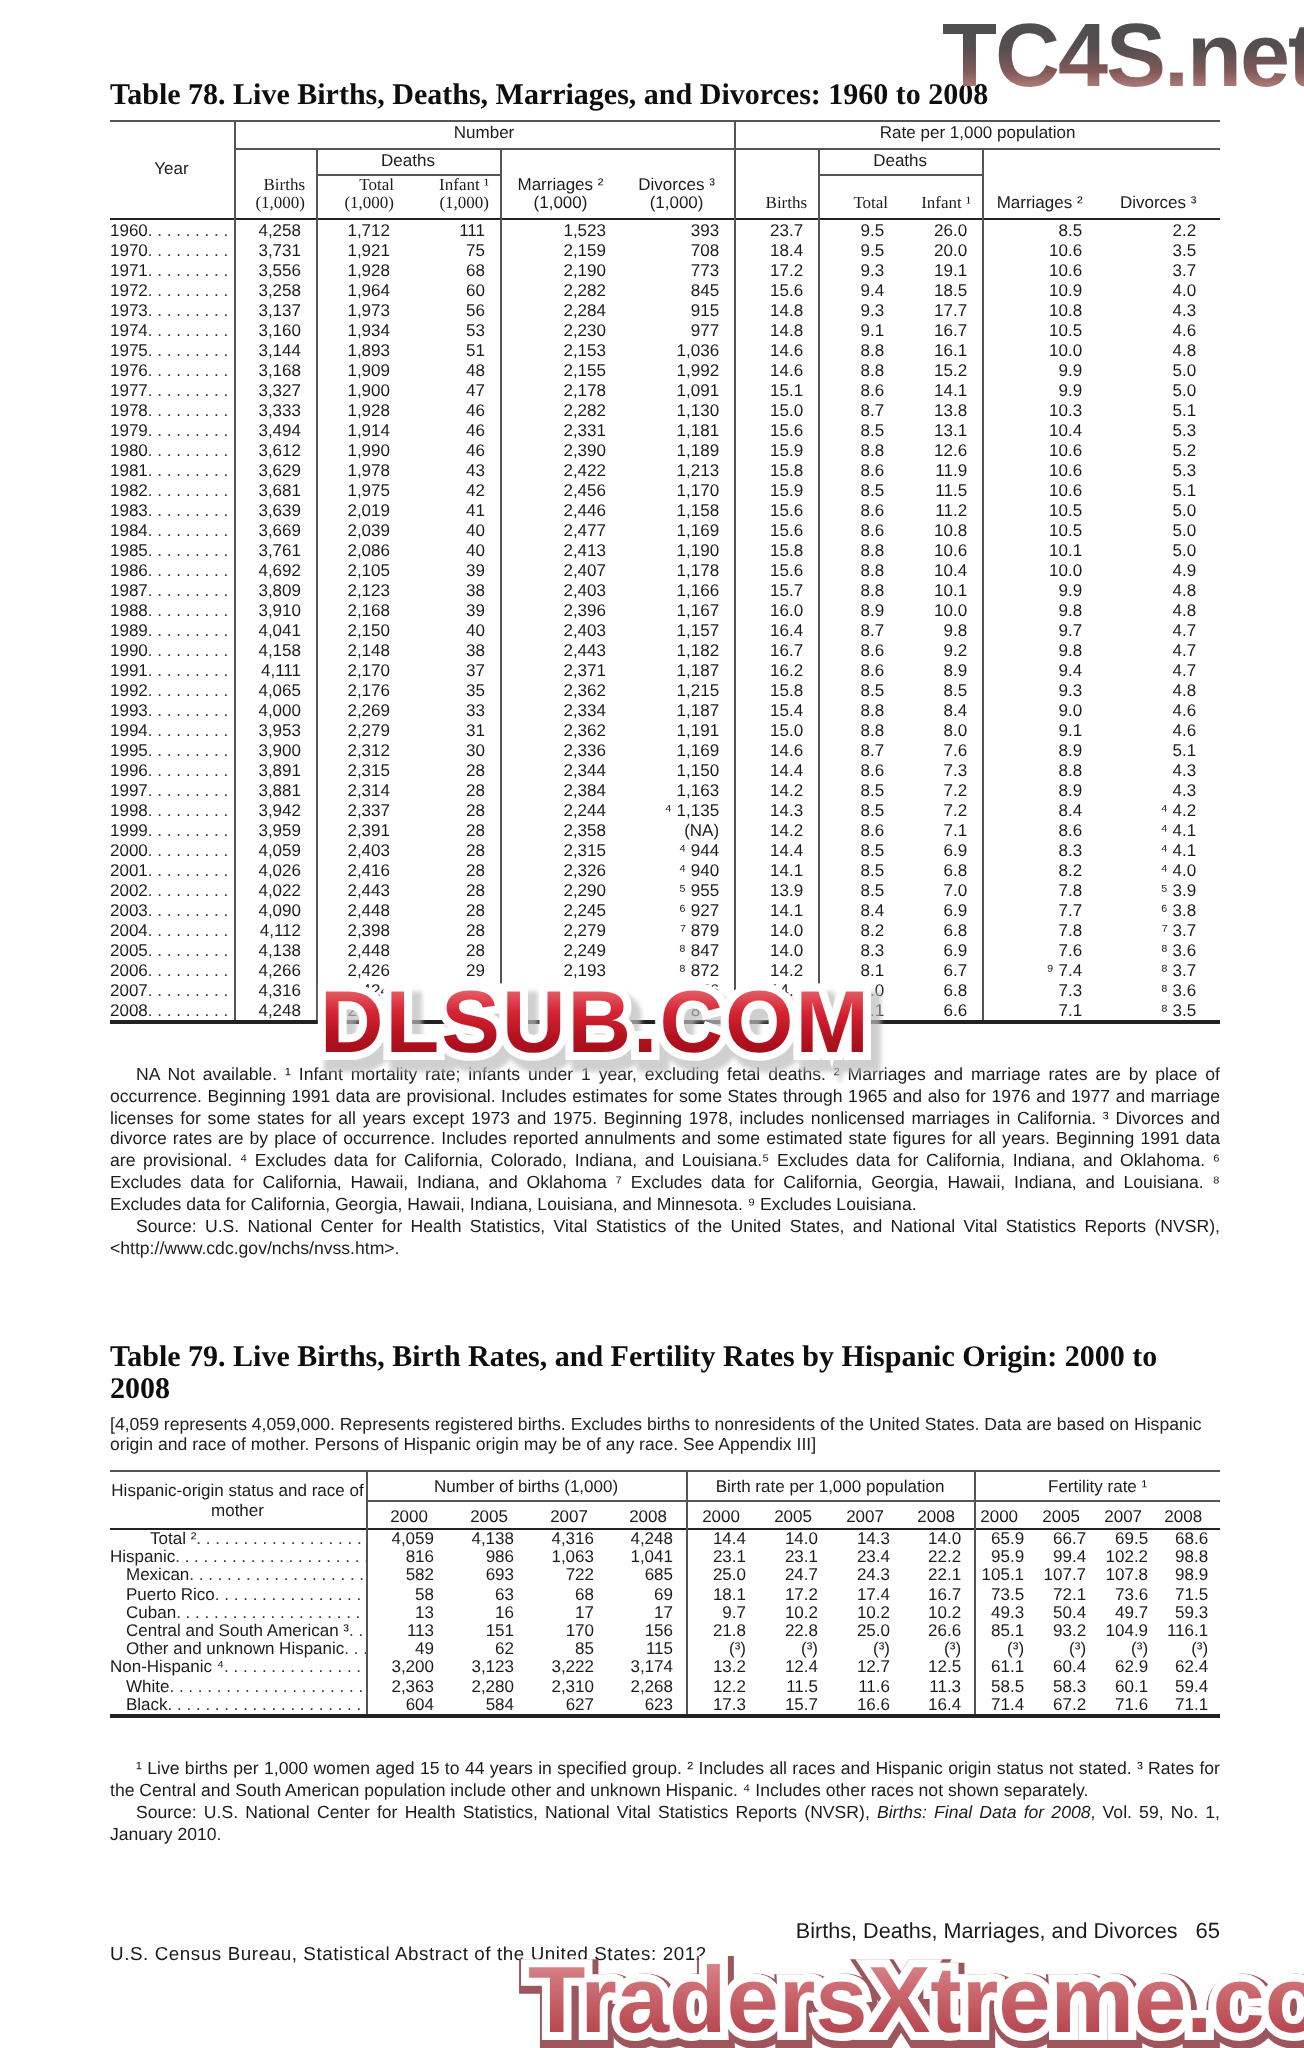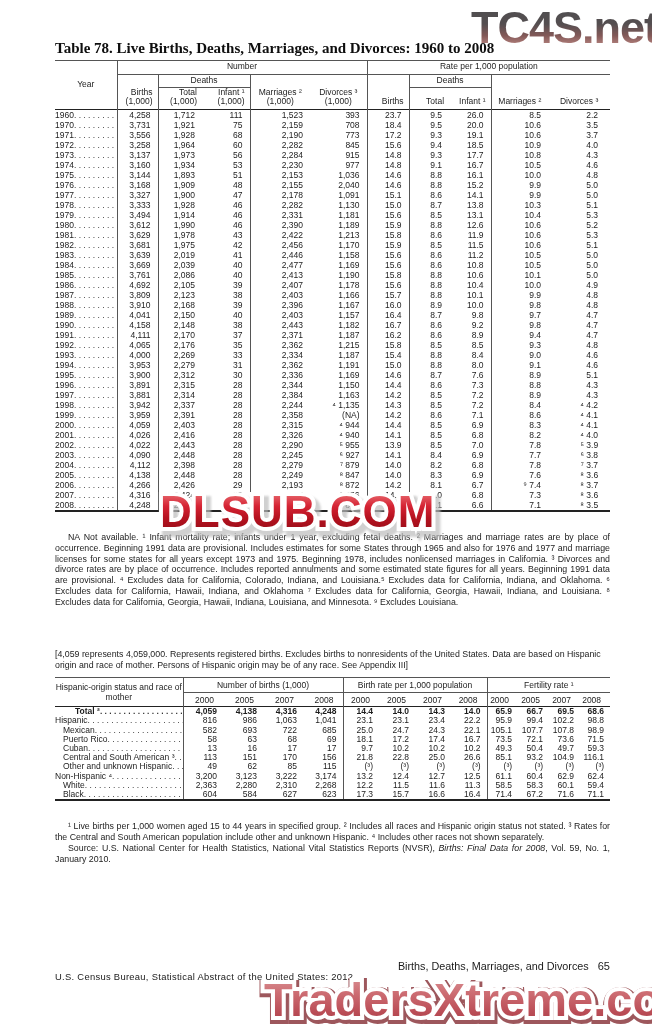--- a/index.html
+++ b/index.html
@@ -16,39 +16,39 @@
   th{font-weight:normal;}
   td,th{padding:0;margin:0;}
   .vr{border-right:1px solid #555;}
   .t78{border-top:1px solid #555;border-bottom:2px solid #222;}
   .t78 thead{border-bottom:1.5px solid #222;}
   .t78 thead th{line-height:9.6px;}
   .t78 .h1 th{height:13px;text-align:center;vertical-align:middle;}
   .t78 .h1 .grp{border-bottom:1px solid #555;}
   .t78 .hyear{vertical-align:middle;text-align:center;}
   .t78 .hb2{vertical-align:bottom;padding-bottom:2px;}
-  .t78 .ra{text-align:right;padding-right:5px;}
+  .t78 .ra{text-align:right;padding-right:5px;font-family:Liberation Serif, serif;}
   .t78 .ce{text-align:center;}
   .t78 .deaths{height:12px;text-align:center;vertical-align:middle;border-bottom:1px solid #555;}
   .t78 tbody td{height:10px;line-height:10px;white-space:nowrap;overflow:hidden;}
   .t78 td.n{text-align:right;padding-right:7px;}
   .t78 td.t78c9{padding-right:12px;}
   .yrcell{display:flex;align-items:center;}
   .dots{flex:1;overflow:hidden;white-space:nowrap;color:#333;}
   .ylab{white-space:nowrap;}
 
   .t79{border-top:1px solid #555;border-bottom:2px solid #222;margin-top:2px;}
   .t79 thead{border-bottom:1.5px solid #222;}
   .t79 thead th{line-height:10px;}
   .t79 .lblh{text-align:center;vertical-align:middle;font-size:8.5px;}
   .t79 .g{height:14px;text-align:center;vertical-align:middle;border-bottom:1px solid #555;}
   .t79 .yrs th{height:13px;text-align:right;padding-right:9px;vertical-align:middle;}
   .t79 tbody td{height:9.2px;line-height:9.2px;white-space:nowrap;overflow:hidden;}
   .t79 td.n{text-align:right;padding-right:6px;}
-  .t79 tr.bold{font-weight:bold;}
+  .t79 tr.bold{font-weight:normal;}
   .ind0{padding-left:0;}
   .ind1 .yrcell{padding-left:8px;}
   .ind2 .yrcell{padding-left:20px;}
 
   
   .fn{font-size:8.8px;line-height:10.9px;text-align:justify;color:#1c1c1c;text-indent:13px;margin:0;}
   .fn-block{margin-top:20px;}
   .sec79{margin-top:41px;}
 
   
@@ -255,21 +255,21 @@
               <td class="vr">
                 <div class="yrcell">
                   <span class="ylab">1976</span>
                   <span class="dots">. . . . . . . . . . . . . . . . . . . .</span>
                 </div>
               </td>
               <td class="n t78c0 vr">3,168</td>
               <td class="n t78c1">1,909</td>
               <td class="n t78c2 vr">48</td>
               <td class="n t78c3">2,155</td>
-              <td class="n t78c4 vr">2,040</td>
+              <td class="n t78c4 vr">1,992</td>
               <td class="n t78c5 vr">14.6</td>
               <td class="n t78c6">8.8</td>
               <td class="n t78c7 vr">15.2</td>
               <td class="n t78c8">9.9</td>
               <td class="n t78c9">5.0</td>
             </tr>
             <tr>
               <td class="vr">
                 <div class="yrcell">
                   <span class="ylab">1977</span>
@@ -843,24 +843,26 @@
               <td class="n t78c6">8.1</td>
               <td class="n t78c7 vr">6.6</td>
               <td class="n t78c8">7.1</td>
               <td class="n t78c9">⁸ 3.5</td>
             </tr>
           </tbody>
       </table>
 
       <div class="fn-block">
         <p class="fn">NA Not available. ¹ Infant mortality rate; infants under 1 year, excluding fetal deaths. ² Marriages and marriage rates are by place of occurrence. Beginning 1991 data are provisional. Includes estimates for some States through 1965 and also for 1976 and 1977 and marriage licenses for some states for all years except 1973 and 1975. Beginning 1978, includes nonlicensed marriages in California. ³ Divorces and divorce rates are by place of occurrence. Includes reported annulments and some estimated state figures for all years. Beginning 1991 data are provisional. ⁴ Excludes data for California, Colorado, Indiana, and Louisiana.⁵ Excludes data for California, Indiana, and Oklahoma. ⁶ Excludes data for California, Hawaii, Indiana, and Oklahoma ⁷ Excludes data for California, Georgia, Hawaii, Indiana, and Louisiana. ⁸ Excludes data for California, Georgia, Hawaii, Indiana, Louisiana, and Minnesota. ⁹ Excludes Louisiana.</p>
+        <p class="fn">Source: U.S. National Center for Health Statistics, Vital Statistics of the United States, and National Vital Statistics Reports (NVSR), &lt;http://www.cdc.gov/nchs/nvss.htm&gt;.</p>
       </div>
     </section>
 
     <section class="sec79">
+      <h1 class="tbl-title">Table 79. Live Births, Birth Rates, and Fertility Rates by Hispanic Origin: 2000 to 2008</h1>
       <p class="bracket">[4,059 represents 4,059,000. Represents registered births. Excludes births to nonresidents of the United States. Data are based on Hispanic origin and race of mother. Persons of Hispanic origin may be of any race. See Appendix III]</p>
 
       <table class="t79">
         <colgroup>
           <col style="width:128px">
           <col style="width:40px">
             <col style="width:40px">
             <col style="width:40px">
             <col style="width:40px">
           <col style="width:36px">

